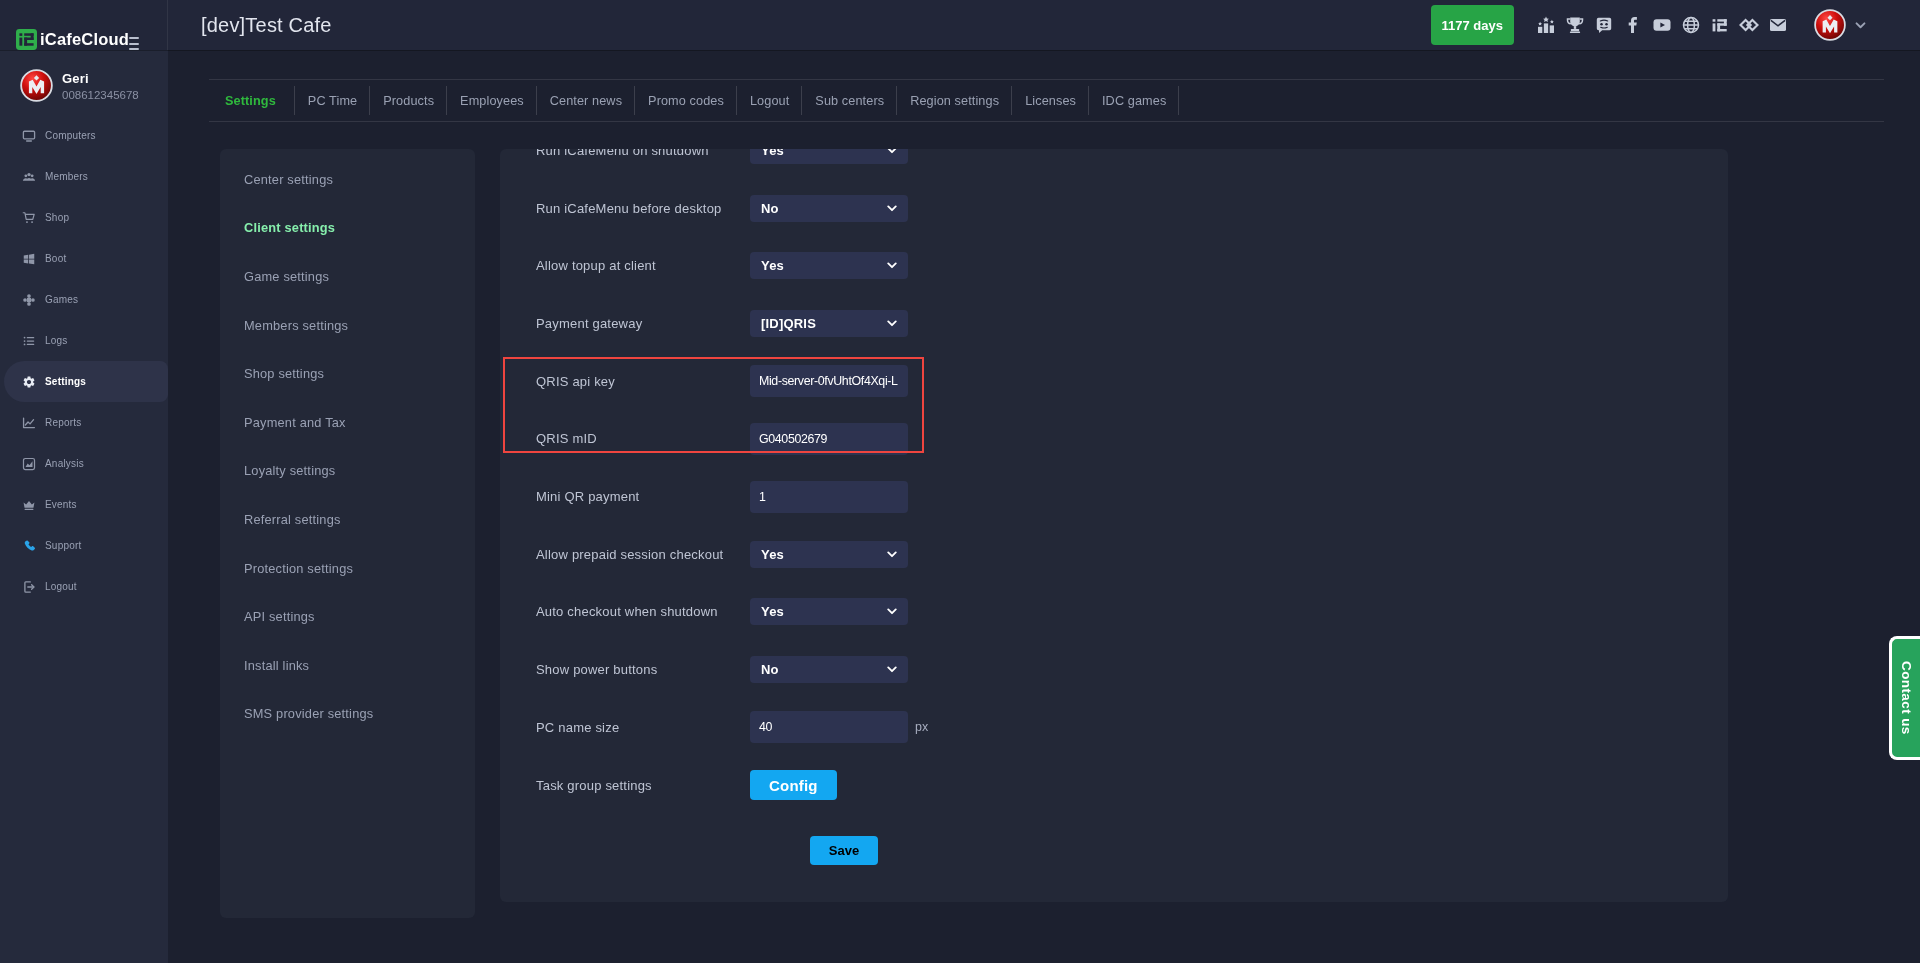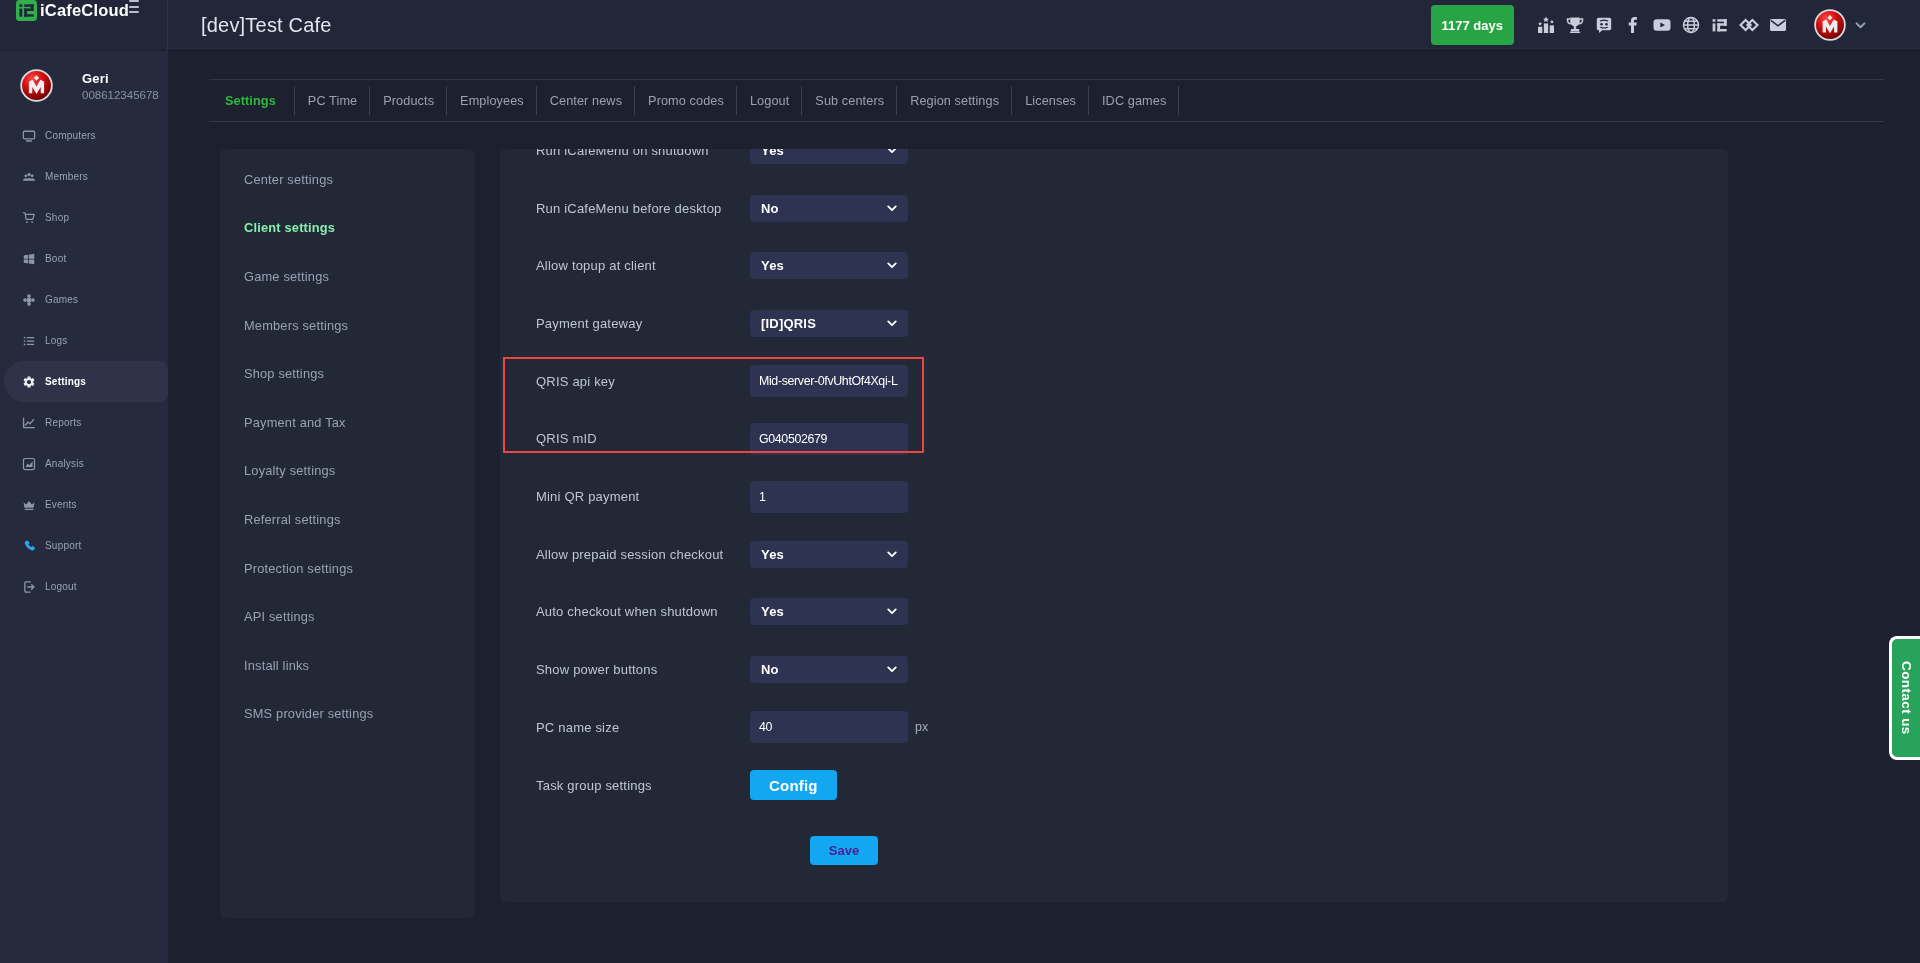--- a/index.html
+++ b/index.html
@@ -8,21 +8,21 @@
     font-family:"Liberation Sans", sans-serif;
     background:#1c202f;
     color:#e6e9f0;
     position:relative;
   }
   .app { position:absolute; inset:0; }
 
   
   .topbar { position:absolute; left:0; top:0; width:1920px; height:50px;
     background:#222639; display:flex; z-index:6; box-shadow:0 1px 0 rgba(0,0,0,.28); }
-  .topbar-left { width:168px; flex:0 0 168px; display:flex; align-items:flex-start;
+  .topbar-left { width:168px; flex:0 0 168px; display:flex; align-items:flex-end;
     padding:0 28px 0 16px; border-right:1px solid rgba(255,255,255,.07); }
   .logo { display:flex; align-items:center; gap:3px; }
   .logo-mark { width:21px; height:21px; display:block; }
   .logo-text { font-size:16.5px; font-weight:700; color:#fff; letter-spacing:.2px; }
   .hamburger { margin-left:auto; width:17px; height:13px; display:flex; flex-direction:column;
     justify-content:space-between; cursor:pointer; }
   .hamburger i { display:block; height:2px; border-radius:1px; background:#b9bfce; }
   .topbar-main { flex:1; display:flex; align-items:center; padding:0 54px 0 33px; }
   .page-title { font-size:20px; color:#e2e5ee; font-weight:400; letter-spacing:.2px; }
   .topbar-right { margin-left:auto; display:flex; align-items:center; }
@@ -32,21 +32,21 @@
   .hicons { display:flex; align-items:center; gap:9px; }
   .hicon { width:20px; height:20px; color:#c7cdda; display:block; cursor:pointer; }
   .hicon svg { width:100%; height:100%; display:block; }
   .user-chip { display:flex; align-items:center; margin-left:26px; cursor:pointer; }
   .user-chip .avatar-img { width:32px; height:32px; display:block; }
   .user-chip .chev { width:11px; height:7px; margin-left:9px; color:#9aa1b4; display:block; }
 
   
   .sidebar { position:absolute; left:0; top:50px; width:168px; height:913px;
     background:#252a3c; z-index:5; }
-  .profile { display:flex; align-items:center; padding:19px 0 0 20px;gap:20px; }
+  .profile { display:flex; align-items:center; padding:19px 0 0 20px; }
   .profile .avatar-img { width:33px; height:33px; flex:0 0 33px; display:block; }
   .profile-info { margin-left:9px; }
   .profile-name { font-size:13px; font-weight:700; color:#fff; letter-spacing:.2px; }
   .profile-phone { font-size:11.5px; color:#8b91a4; margin-top:3px; }
   .side-nav { margin-top:13px; }
   .side-item { height:41px; margin-left:4px; padding-left:18px; display:flex; align-items:center;
     border-radius:21px 8px 8px 21px; cursor:pointer; }
   .side-item .sicon { width:14px; height:14px; flex:0 0 14px; color:#8f96a8; display:block; }
   .side-item .sicon svg { width:100%; height:100%; display:block; }
   .side-item .slabel { margin-left:9px; font-size:10px; color:#9aa1b4; letter-spacing:.2px; }
@@ -84,21 +84,21 @@
   .finput { width:158px; height:27px; background:#2d3350; border:none; border-radius:4px;
     color:#fff; font-size:12.4px; font-weight:500; font-family:"Liberation Sans", sans-serif;
     padding:16px 9px; outline:none; letter-spacing:-0.35px; }
   .fsuffix { margin-left:7px; font-size:12.5px; color:#a7adbf; }
   .fbtn { height:30px; padding:0 19px; background:var(--accent-blue); border:none; border-radius:4px;
     color:#fff; font-size:15px; font-weight:600; font-family:"Liberation Sans", sans-serif;
     cursor:pointer; letter-spacing:.2px; }
   .qris-box { position:absolute; left:3px; top:208px; width:421px; height:96px;
     border:2px solid var(--alert-red); pointer-events:none; }
   .save-btn { position:absolute; left:310px; top:687px; width:68px; height:29px;
-    background:var(--accent-blue); border:none; border-radius:4px; color:#4c1d95; font-size:13px;
+    background:var(--accent-blue); border:none; border-radius:4px; color:#000000; font-size:13px;
     font-weight:600; font-family:"Liberation Sans", sans-serif; cursor:pointer; }
 
   
   .contact { position:absolute; right:0; top:636px; width:31px; height:124px;
     background:var(--contact-green); border:3px solid #fff; border-right:none;
     border-radius:8px 0 0 8px; writing-mode:vertical-rl; display:flex; align-items:center;
     justify-content:center; color:#fff; font-size:13.5px; font-weight:600; letter-spacing:.4px;
     cursor:pointer; z-index:7; }
 
   .sprite { position:absolute; width:0; height:0; overflow:hidden; }

